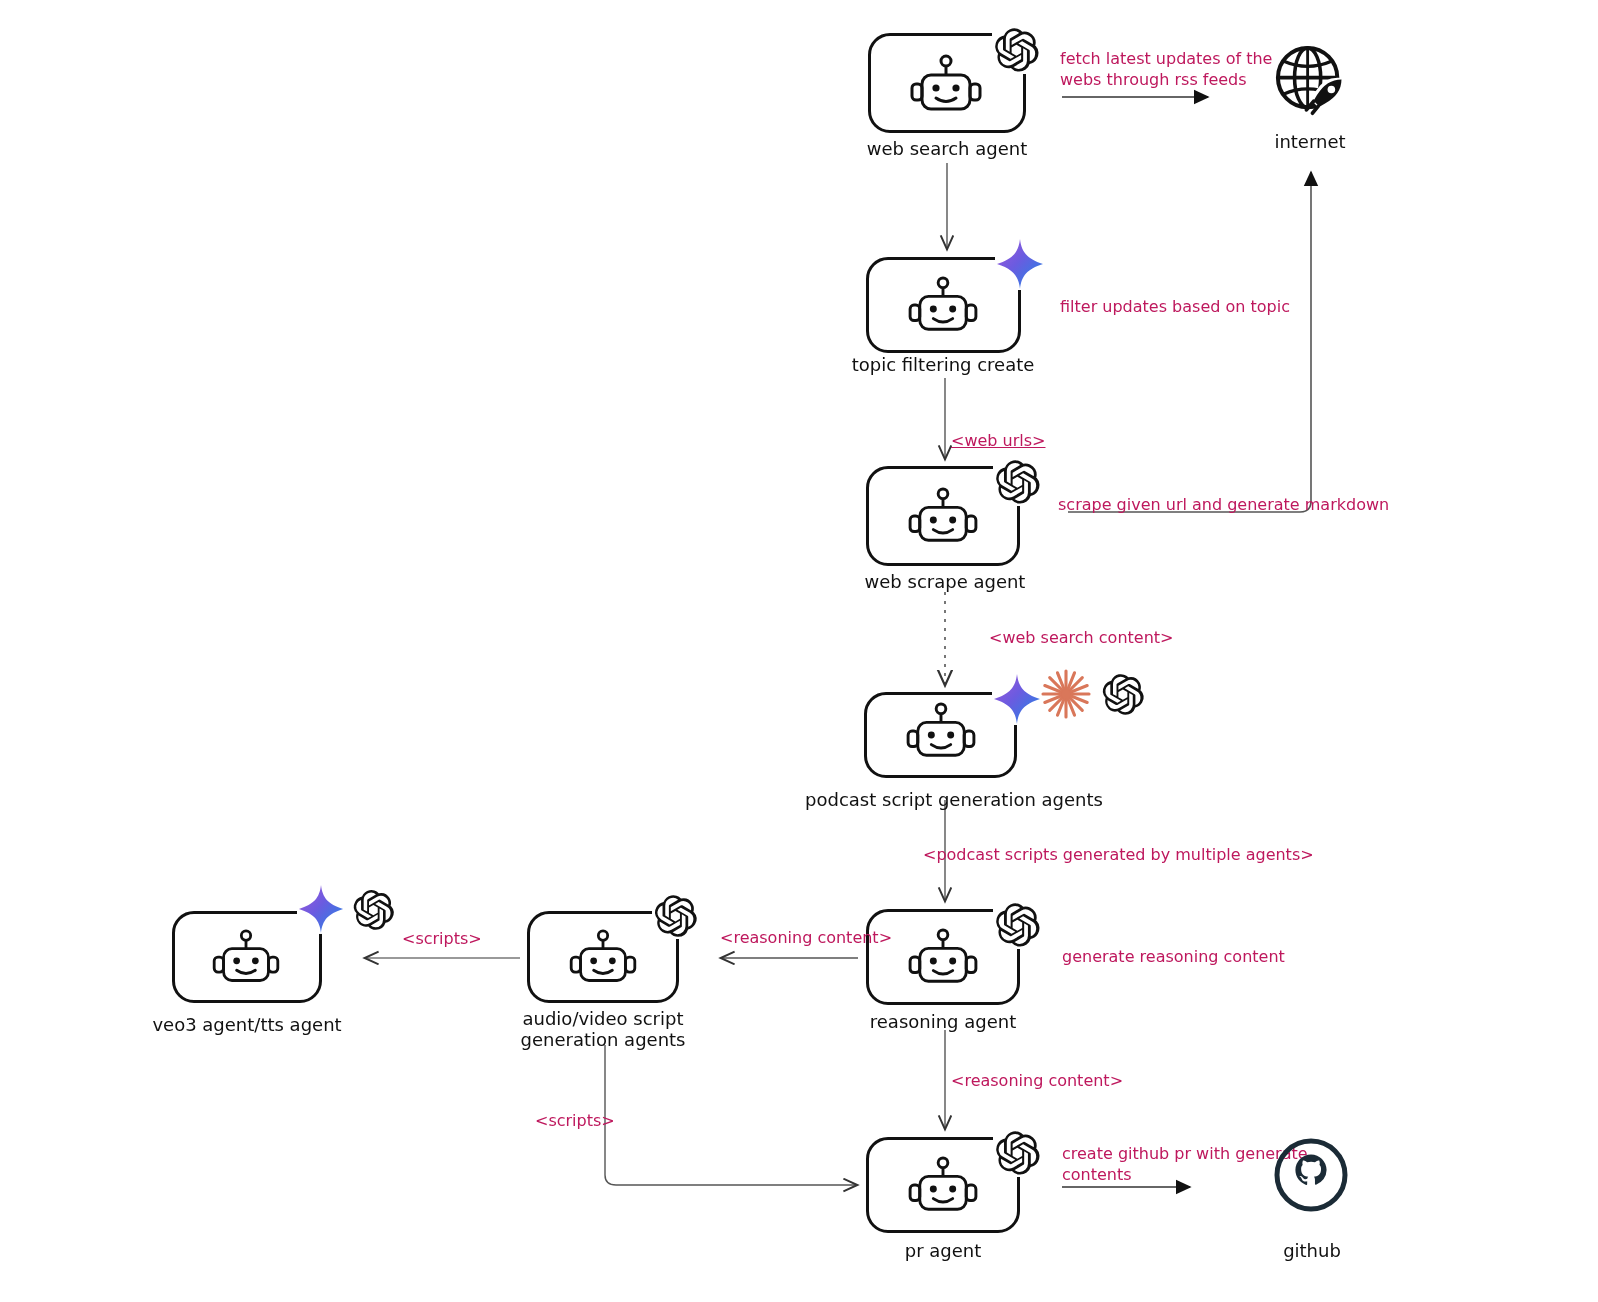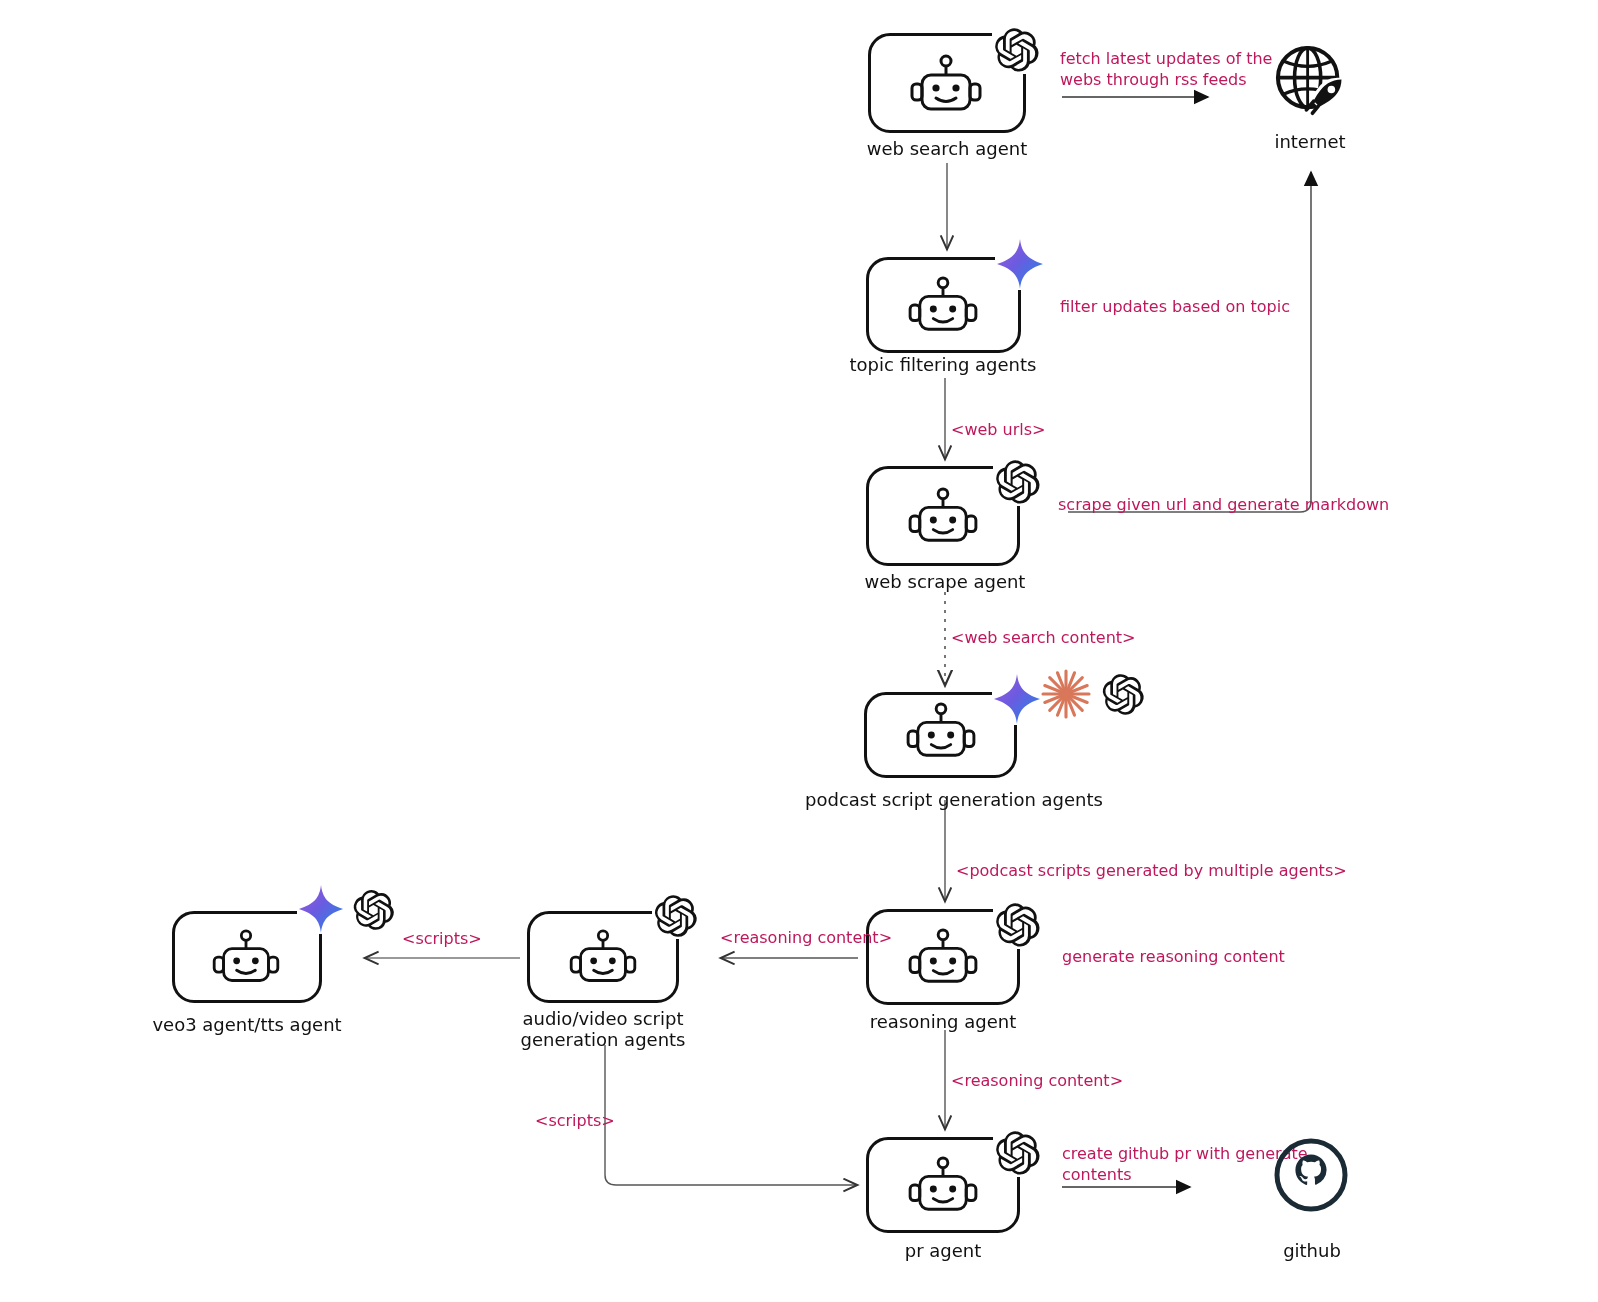--- a/index.html
+++ b/index.html
@@ -130,23 +130,23 @@
       <circle cx="50" cy="33" r="3.6" fill="#111"></circle>
       <path d="M30,43 Q40,50 50,43" fill="none" stroke="#111" stroke-width="3" stroke-linecap="round"></path>
     </svg>
   </div>
   <div class="iconwrap" style="left:995px;top:238px;">
     <svg width="50" height="52" viewBox="0 0 50 52">
       <rect x="0" y="0" width="50" height="52" fill="#fff"></rect>
       <path d="M25,1 C26.5,14 32,21 48,26 C32,31 26.5,38 25,51 C23.5,38 18,31 2,26 C18,21 23.5,14 25,1 Z" fill="url(#gemgrad)"></path>
     </svg>
   </div>
-  <div class="nodelabel" style="left:843px;top:354px;width:200px;">topic filtering agents</div>
+  <div class="nodelabel" style="left:843px;top:354px;width:200px;">topic filtering create</div>
   <div class="edgelabel" style="left:1060px;top:296px;width:260px;">filter updates based on topic</div>
-  <div class="edgelabel" style="left:951px;top:419px;">&lt;web urls&gt;</div>
+  <div class="edgelabel" style="left:951px;top:430px;text-decoration:underline;">&lt;web urls&gt;</div>
 
   <div class="box" style="left:866px;top:466px;width:154px;height:100px;"></div>
   <div class="iconwrap" style="left:904px;top:488px;">
     <svg width="78" height="60" viewBox="0 0 80 62">
       <circle cx="40" cy="6" r="5" fill="none" stroke="#111" stroke-width="3"></circle>
       <line x1="40" y1="11" x2="40" y2="20" stroke="#111" stroke-width="3"></line>
       <rect x="16" y="20" width="48" height="34" rx="9" fill="none" stroke="#111" stroke-width="3"></rect>
       <rect x="6" y="29" width="10" height="16" rx="4" fill="none" stroke="#111" stroke-width="3"></rect>
       <rect x="64" y="29" width="10" height="16" rx="4" fill="none" stroke="#111" stroke-width="3"></rect>
       <circle cx="30" cy="33" r="3.6" fill="#111"></circle>
@@ -155,21 +155,21 @@
     </svg>
   </div>
   <div class="iconwrap" style="left:993px;top:458px;">
     <svg width="48" height="48" viewBox="0 0 24 24">
       <rect x="0" y="0" width="24" height="24" fill="#fff"></rect>
       <path d="M21.55 10.0a5.46 5.46 0 0 0-.47-4.49 5.53 5.53 0 0 0-5.95-2.65A5.5 5.5 0 0 0 6.0 4.7a5.47 5.47 0 0 0-3.65 2.65 5.53 5.53 0 0 0 .68 6.48 5.46 5.46 0 0 0 .47 4.49 5.53 5.53 0 0 0 5.95 2.65 5.47 5.47 0 0 0 4.12 1.84 5.53 5.53 0 0 0 5.27-3.83 5.47 5.47 0 0 0 3.65-2.65 5.53 5.53 0 0 0-.68-6.48Zm-8.2 11.47a4.1 4.1 0 0 1-2.63-.95l.13-.07 4.37-2.52a.71.71 0 0 0 .36-.62v-6.16l1.85 1.07a.07.07 0 0 1 .04.05v5.1a4.12 4.12 0 0 1-4.12 4.1ZM4.5 17.7a4.09 4.09 0 0 1-.49-2.75l.13.08 4.37 2.52a.71.71 0 0 0 .71 0l5.34-3.08v2.13a.08.08 0 0 1-.03.06l-4.42 2.55a4.12 4.12 0 0 1-5.61-1.51ZM3.35 8.3a4.1 4.1 0 0 1 2.14-1.8v5.18a.7.7 0 0 0 .35.61l5.32 3.07-1.85 1.07a.07.07 0 0 1-.06 0L4.83 13.8A4.12 4.12 0 0 1 3.35 8.3Zm15.17 3.53-5.33-3.1L15.03 7.66a.07.07 0 0 1 .07 0l4.42 2.55a4.1 4.1 0 0 1-.63 7.4v-5.18a.71.71 0 0 0-.37-.6Zm1.84-2.77-.13-.08-4.36-2.54a.71.71 0 0 0-.72 0L9.82 9.53V7.4a.07.07 0 0 1 .03-.06l4.42-2.55a4.11 4.11 0 0 1 6.1 4.26ZM8.81 12.86 6.96 11.8a.07.07 0 0 1-.04-.06V6.65a4.11 4.11 0 0 1 6.75-3.16l-.13.07L9.17 6.08a.71.71 0 0 0-.36.62ZM9.82 10.7 12.2 9.33l2.38 1.37v2.75L12.2 14.82l-2.38-1.37Z" fill="#111"></path>
     </svg>
   </div>
   <div class="nodelabel" style="left:845px;top:571px;width:200px;">web scrape agent</div>
   <div class="edgelabel" style="left:1058px;top:494px;width:280px;">scrape given url and generate markdown</div>
-  <div class="edgelabel" style="left:951px;top:627px;">&lt;web search content&gt;</div>
+  <div class="edgelabel" style="left:989px;top:627px;">&lt;web search content&gt;</div>
 
   <div class="box" style="left:864px;top:692px;width:153px;height:86px;"></div>
   <div class="iconwrap" style="left:902px;top:703px;">
     <svg width="78" height="60" viewBox="0 0 80 62">
       <circle cx="40" cy="6" r="5" fill="none" stroke="#111" stroke-width="3"></circle>
       <line x1="40" y1="11" x2="40" y2="20" stroke="#111" stroke-width="3"></line>
       <rect x="16" y="20" width="48" height="34" rx="9" fill="none" stroke="#111" stroke-width="3"></rect>
       <rect x="6" y="29" width="10" height="16" rx="4" fill="none" stroke="#111" stroke-width="3"></rect>
       <rect x="64" y="29" width="10" height="16" rx="4" fill="none" stroke="#111" stroke-width="3"></rect>
       <circle cx="30" cy="33" r="3.6" fill="#111"></circle>
@@ -206,21 +206,21 @@
       <circle cx="26" cy="26" r="4.4" fill="#D9775A"></circle>
     </svg>
   </div>
   <div class="iconwrap" style="left:1100px;top:672px;">
     <svg width="45" height="45" viewBox="0 0 24 24">
       <rect x="0" y="0" width="24" height="24" fill="#fff"></rect>
       <path d="M21.55 10.0a5.46 5.46 0 0 0-.47-4.49 5.53 5.53 0 0 0-5.95-2.65A5.5 5.5 0 0 0 6.0 4.7a5.47 5.47 0 0 0-3.65 2.65 5.53 5.53 0 0 0 .68 6.48 5.46 5.46 0 0 0 .47 4.49 5.53 5.53 0 0 0 5.95 2.65 5.47 5.47 0 0 0 4.12 1.84 5.53 5.53 0 0 0 5.27-3.83 5.47 5.47 0 0 0 3.65-2.65 5.53 5.53 0 0 0-.68-6.48Zm-8.2 11.47a4.1 4.1 0 0 1-2.63-.95l.13-.07 4.37-2.52a.71.71 0 0 0 .36-.62v-6.16l1.85 1.07a.07.07 0 0 1 .04.05v5.1a4.12 4.12 0 0 1-4.12 4.1ZM4.5 17.7a4.09 4.09 0 0 1-.49-2.75l.13.08 4.37 2.52a.71.71 0 0 0 .71 0l5.34-3.08v2.13a.08.08 0 0 1-.03.06l-4.42 2.55a4.12 4.12 0 0 1-5.61-1.51ZM3.35 8.3a4.1 4.1 0 0 1 2.14-1.8v5.18a.7.7 0 0 0 .35.61l5.32 3.07-1.85 1.07a.07.07 0 0 1-.06 0L4.83 13.8A4.12 4.12 0 0 1 3.35 8.3Zm15.17 3.53-5.33-3.1L15.03 7.66a.07.07 0 0 1 .07 0l4.42 2.55a4.1 4.1 0 0 1-.63 7.4v-5.18a.71.71 0 0 0-.37-.6Zm1.84-2.77-.13-.08-4.36-2.54a.71.71 0 0 0-.72 0L9.82 9.53V7.4a.07.07 0 0 1 .03-.06l4.42-2.55a4.11 4.11 0 0 1 6.1 4.26ZM8.81 12.86 6.96 11.8a.07.07 0 0 1-.04-.06V6.65a4.11 4.11 0 0 1 6.75-3.16l-.13.07L9.17 6.08a.71.71 0 0 0-.36.62ZM9.82 10.7 12.2 9.33l2.38 1.37v2.75L12.2 14.82l-2.38-1.37Z" fill="#111"></path>
     </svg>
   </div>
   <div class="nodelabel" style="left:790px;top:789px;width:300px;margin-left:14px;">podcast script generation agents</div>
-  <div class="edgelabel" style="left:956px;top:844px;margin-top:16px;">&lt;podcast scripts generated by multiple agents&gt;</div>
+  <div class="edgelabel" style="left:923px;top:844px;">&lt;podcast scripts generated by multiple agents&gt;</div>
 
   <div class="box" style="left:866px;top:909px;width:154px;height:96px;"></div>
   <div class="iconwrap" style="left:904px;top:929px;">
     <svg width="78" height="60" viewBox="0 0 80 62">
       <circle cx="40" cy="6" r="5" fill="none" stroke="#111" stroke-width="3"></circle>
       <line x1="40" y1="11" x2="40" y2="20" stroke="#111" stroke-width="3"></line>
       <rect x="16" y="20" width="48" height="34" rx="9" fill="none" stroke="#111" stroke-width="3"></rect>
       <rect x="6" y="29" width="10" height="16" rx="4" fill="none" stroke="#111" stroke-width="3"></rect>
       <rect x="64" y="29" width="10" height="16" rx="4" fill="none" stroke="#111" stroke-width="3"></rect>
       <circle cx="30" cy="33" r="3.6" fill="#111"></circle>

